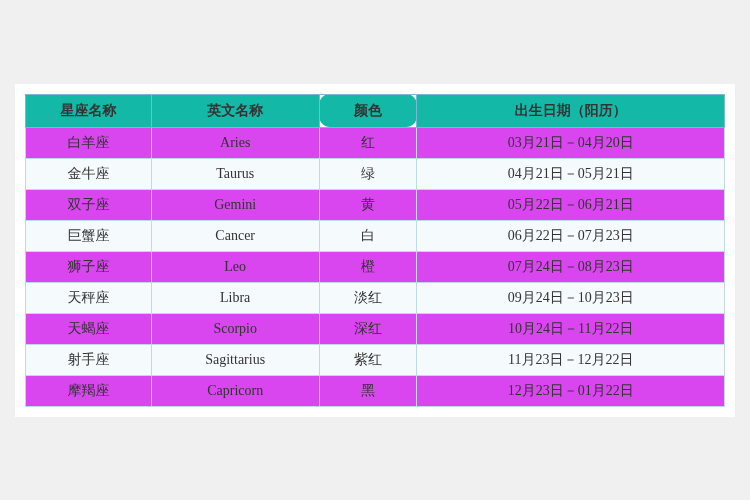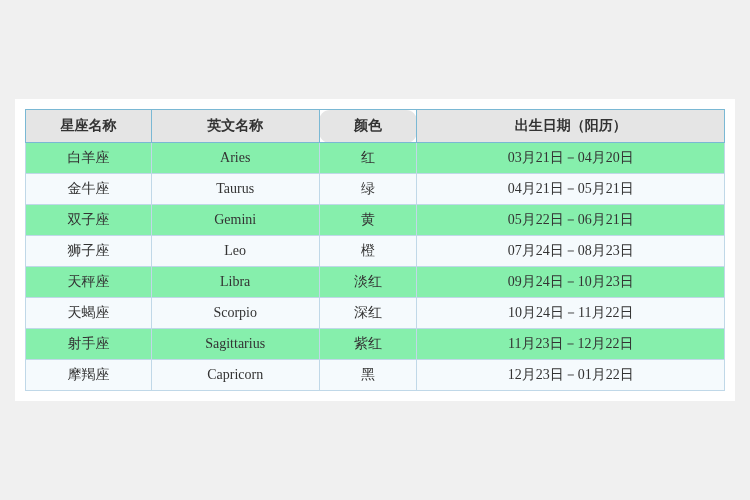--- a/index.html
+++ b/index.html
@@ -24,33 +24,33 @@
       padding: 10px;
     }
 
     table {
       width: 100%;
       border-collapse: collapse;
       font-size: 14px;
     }
 
     thead tr {
-      background-color: #e5e5e5;
+      background-color: #14b8a6;
     }
 
     thead th {
       border: 1px solid #7ab8d4;
       padding: 7px 10px;
       text-align: center;
       font-weight: bold;
       color: #333;
     }
 
     tbody tr {
-      background-color: #86efac;
+      background-color: #d946ef;
     }
 
     tbody tr:nth-child(even) {
       background-color: #f5fafd;
     }
 
     tbody td {
       border: 1px solid #c0d8e8;
       padding: 6px 10px;
       text-align: center;
@@ -98,20 +98,26 @@
           <td>绿</td>
           <td>04月21日－05月21日</td>
         </tr>
         <tr>
           <td>双子座</td>
           <td>Gemini</td>
           <td>黄</td>
           <td>05月22日－06月21日</td>
         </tr>
         <tr>
+          <td>巨蟹座</td>
+          <td>Cancer</td>
+          <td>白</td>
+          <td>06月22日－07月23日</td>
+        </tr>
+        <tr>
           <td>狮子座</td>
           <td>Leo</td>
           <td>橙</td>
           <td>07月24日－08月23日</td>
         </tr>
         <tr>
           <td>天秤座</td>
           <td>Libra</td>
           <td>淡红</td>
           <td>09月24日－10月23日</td>

